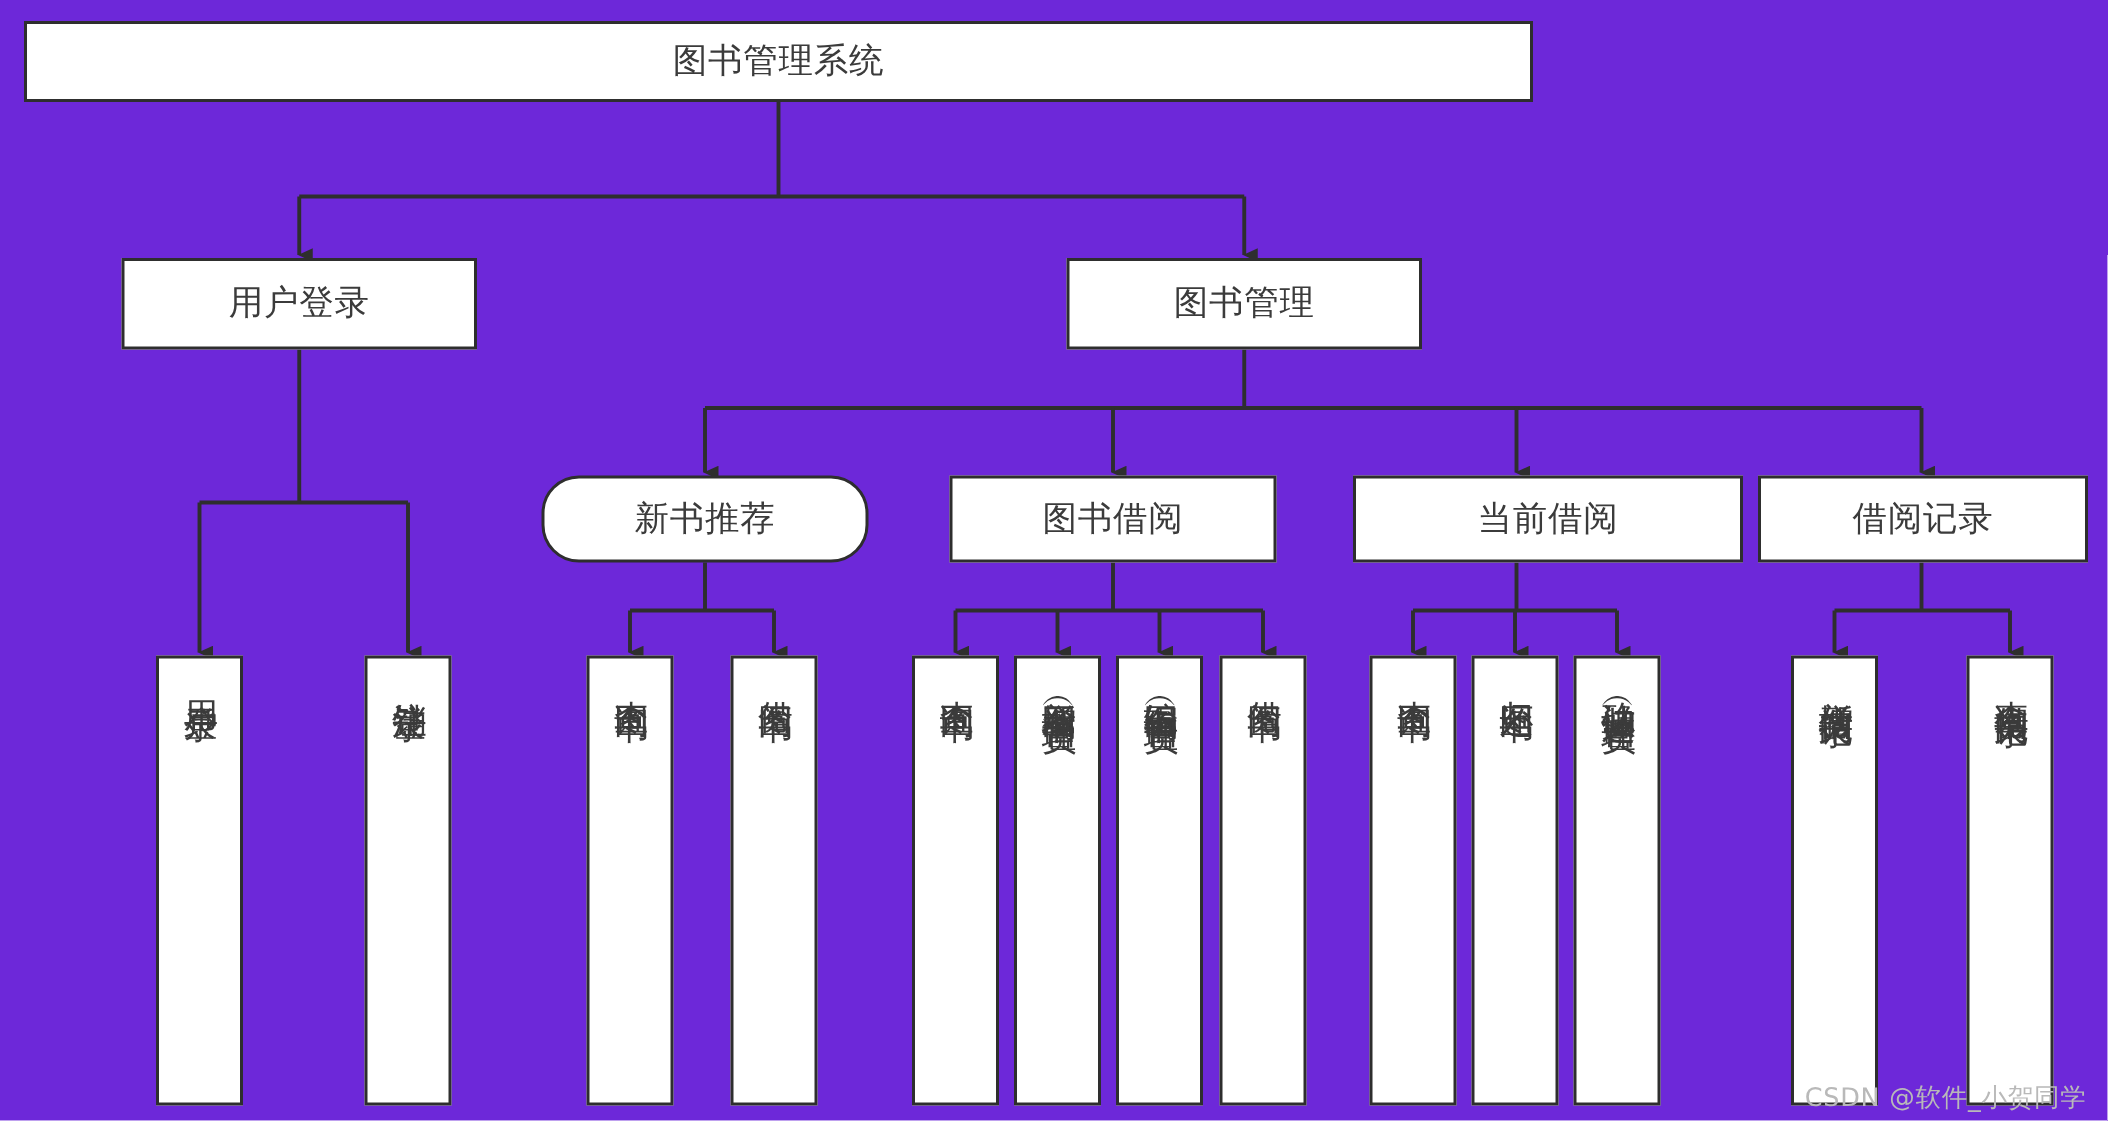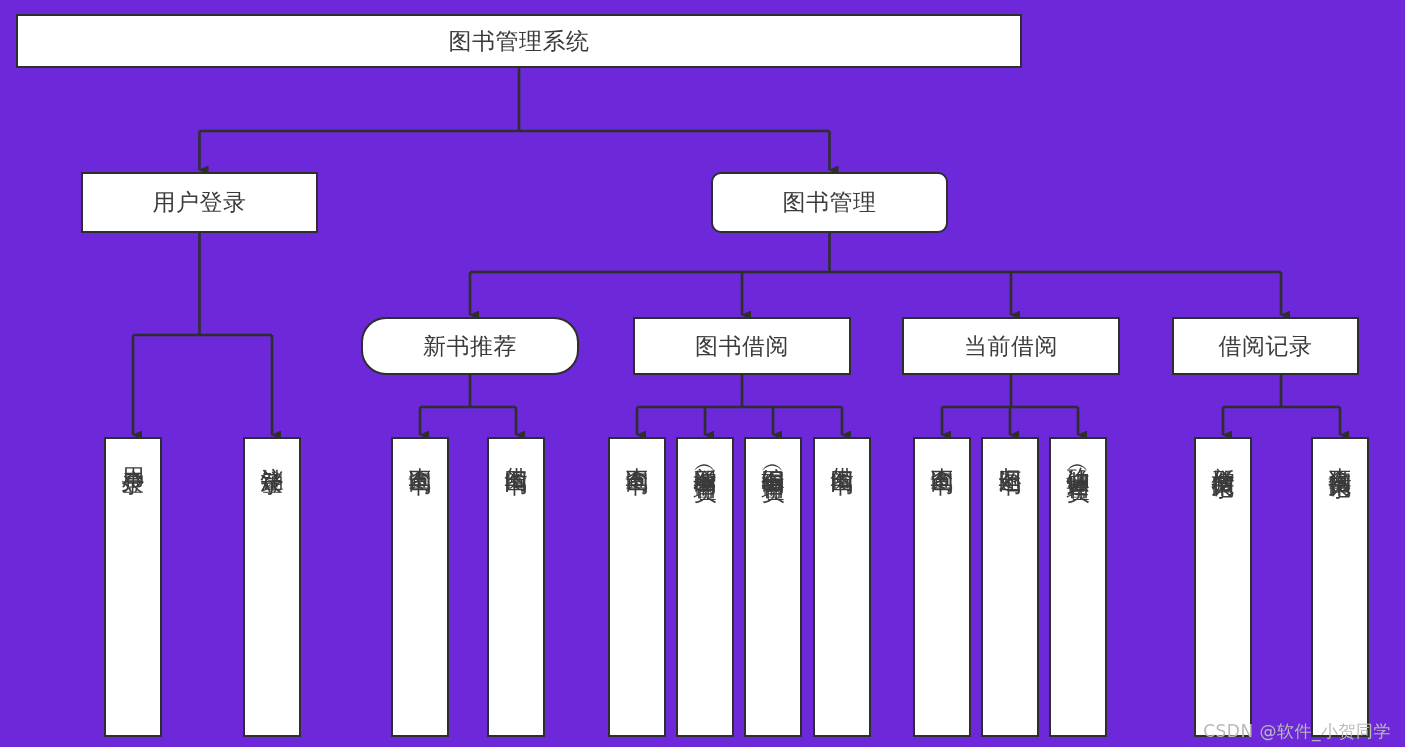--- a/index.html
+++ b/index.html
@@ -115,33 +115,33 @@
       </g>
   </svg>
 
   <div id="nodes-layer">
       <div class="node horizontal" style="left: 16px; top: 14px; width: 1006px; height: 54px;">
         <span class="node-label">图书管理系统</span>
       </div>
       <div class="node horizontal" style="left: 81px; top: 172px; width: 237px; height: 61px;">
         <span class="node-label">用户登录</span>
       </div>
-      <div class="node horizontal" style="left: 711px; top: 172px; width: 237px; height: 61px; border-radius: 10px;">
+      <div class="node horizontal" style="left: 711px; top: 172px; width: 237px; height: 61px;">
         <span class="node-label">图书管理</span>
       </div>
       <div class="node horizontal" style="left: 361px; top: 317px; width: 218px; height: 58px; border-radius: 25px;">
         <span class="node-label">新书推荐</span>
       </div>
       <div class="node horizontal" style="left: 633px; top: 317px; width: 218px; height: 58px;">
         <span class="node-label">图书借阅</span>
       </div>
-      <div class="node horizontal" style="left: 902px; top: 317px; width: 218px; height: 58px;">
+      <div class="node horizontal" style="left: 902px; top: 317px; width: 260px; height: 58px;">
         <span class="node-label">当前借阅</span>
       </div>
-      <div class="node horizontal" style="left: 1172px; top: 317px; width: 187px; height: 58px;">
+      <div class="node horizontal" style="left: 1172px; top: 317px; width: 220px; height: 58px;">
         <span class="node-label">借阅记录</span>
       </div>
       <div class="node vertical" style="left: 104px; top: 437px; width: 58px; height: 300px;">
         <span class="node-label">用户登录</span>
       </div>
       <div class="node vertical" style="left: 243px; top: 437px; width: 58px; height: 300px;">
         <span class="node-label">注销登录</span>
       </div>
       <div class="node vertical" style="left: 391px; top: 437px; width: 58px; height: 300px;">
         <span class="node-label">查询图书</span>

